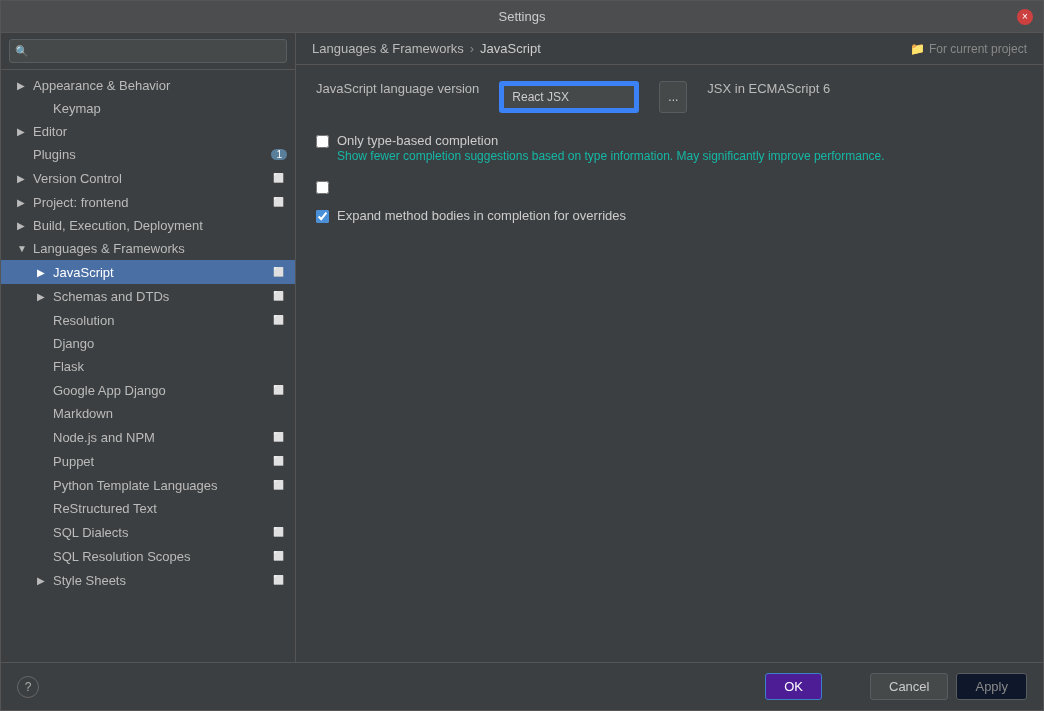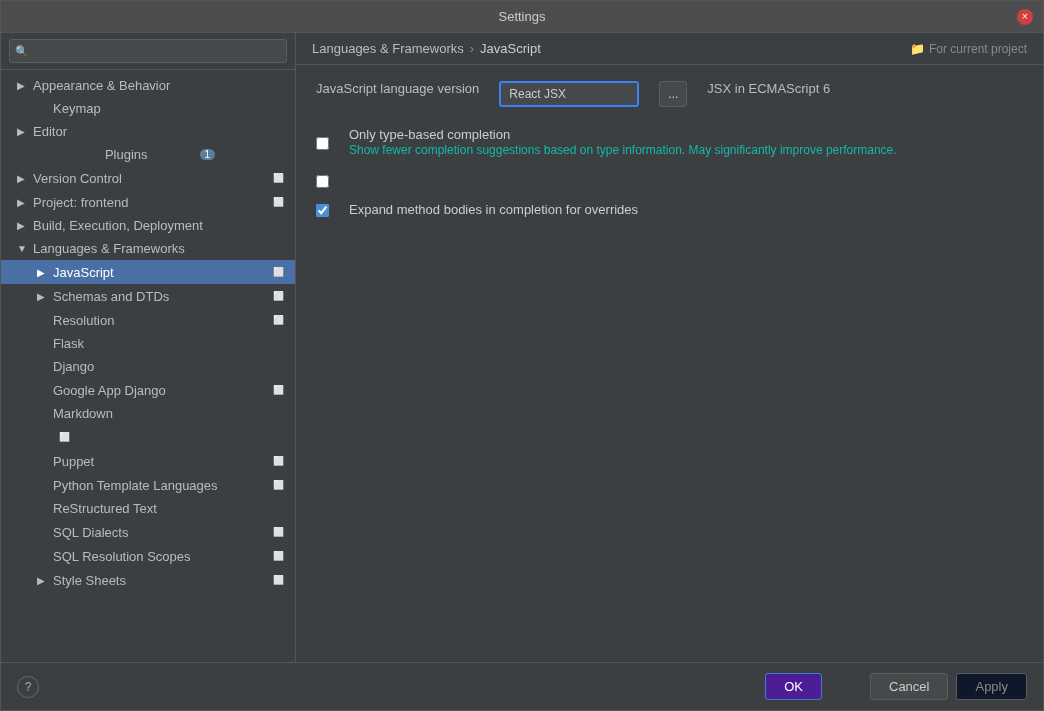--- a/index.html
+++ b/index.html
@@ -169,21 +169,21 @@
       display: flex;
       gap: 20px;
       margin-bottom: 20px;
     }
     .lang-version-label {
       color: #bbbbbb;
       font-size: 13px;
     }
     .dropdown-select {
       background: #45494a;
-      border: 2px solid #3b82f6;
+      border: 5px solid #3b82f6;
       color: #cccccc;
       padding: 4px 24px 4px 8px;
       border-radius: 3px;
       font-size: 12px;
       min-width: 140px;
       appearance: none;
       position: relative;
       cursor: pointer;
     }
     .dropdown-wrapper {
@@ -198,22 +198,22 @@
       border-radius: 3px;
       font-size: 12px;
       cursor: pointer;
     }
     .ecma-label {
       color: #bbbbbb;
       font-size: 13px;
     }
     .checkbox-row {
       display: flex;
-      align-items: center;
-      gap: 20px;
+      align-items: flex-start;
+      gap: 8px;
       margin-bottom: 14px;
     }
     .checkbox-row input[type="checkbox"] {
       margin-top: 2px;
       accent-color: #4a90d9;
       cursor: pointer;
     }
     .checkbox-content .check-label {
       color: #cccccc;
       font-size: 13px;
@@ -301,21 +301,21 @@
           <span class="label">Appearance &amp; Behavior</span>
         </div>
         <div class="tree-item indent1">
           <span class="arrow"></span>
           <span class="label">Keymap</span>
         </div>
         <div class="tree-item">
           <span class="arrow">▶</span>
           <span class="label">Editor</span>
         </div>
-        <div class="tree-item" style="justify-content:center;gap:48px;">
+        <div class="tree-item" style="justify-content:space-between;gap:48px;">
           <span style="display:flex;align-items:center;">
             <span class="arrow"></span>
             <span class="label">Plugins</span>
           </span>
           <span style="background:#5a7f9a;color:#fff;border-radius:8px;padding:0 5px;font-size:10px;margin-left:4px;">1</span>
         </div>
         <div class="tree-item">
           <span class="arrow">▶</span>
           <span class="label">Version Control</span>
           <span class="ext-icon">⬜</span>
@@ -344,37 +344,38 @@
           <span class="label">Schemas and DTDs</span>
           <span class="ext-icon">⬜</span>
         </div>
         <div class="tree-item indent1">
           <span class="arrow"></span>
           <span class="label">Resolution</span>
           <span class="ext-icon">⬜</span>
         </div>
         <div class="tree-item indent1">
           <span class="arrow"></span>
+          <span class="label">Django</span>
+        </div>
+        <div class="tree-item indent1">
+          <span class="arrow"></span>
           <span class="label">Flask</span>
         </div>
         <div class="tree-item indent1">
           <span class="arrow"></span>
-          <span class="label">Django</span>
-        </div>
-        <div class="tree-item indent1">
-          <span class="arrow"></span>
           <span class="label">Google App Django</span>
           <span class="ext-icon">⬜</span>
         </div>
         <div class="tree-item indent1">
           <span class="arrow"></span>
           <span class="label">Markdown</span>
         </div>
         <div class="tree-item indent1">
           <span class="arrow"></span>
+          <span class="label">Node.js and NPM</span>
           <span class="ext-icon">⬜</span>
         </div>
         <div class="tree-item indent1">
           <span class="arrow"></span>
           <span class="label">Puppet</span>
           <span class="ext-icon">⬜</span>
         </div>
         <div class="tree-item indent1">
           <span class="arrow"></span>
           <span class="label">Python Template Languages</span>

